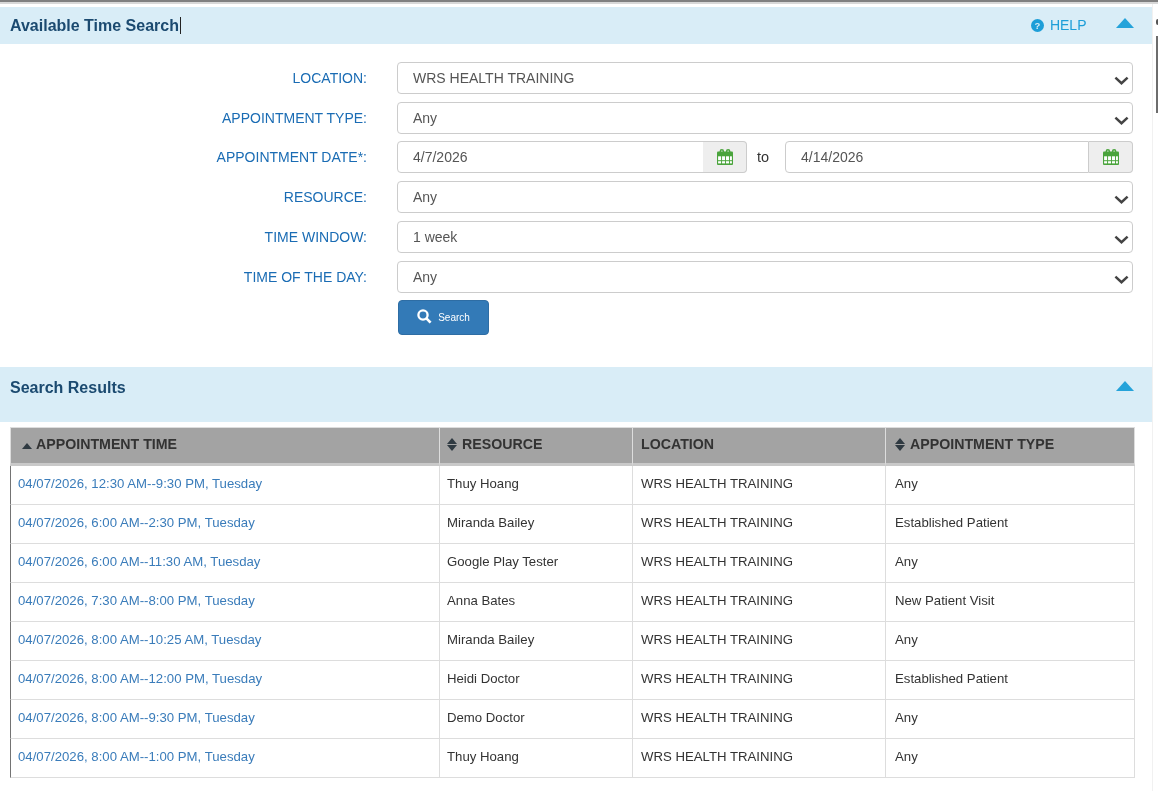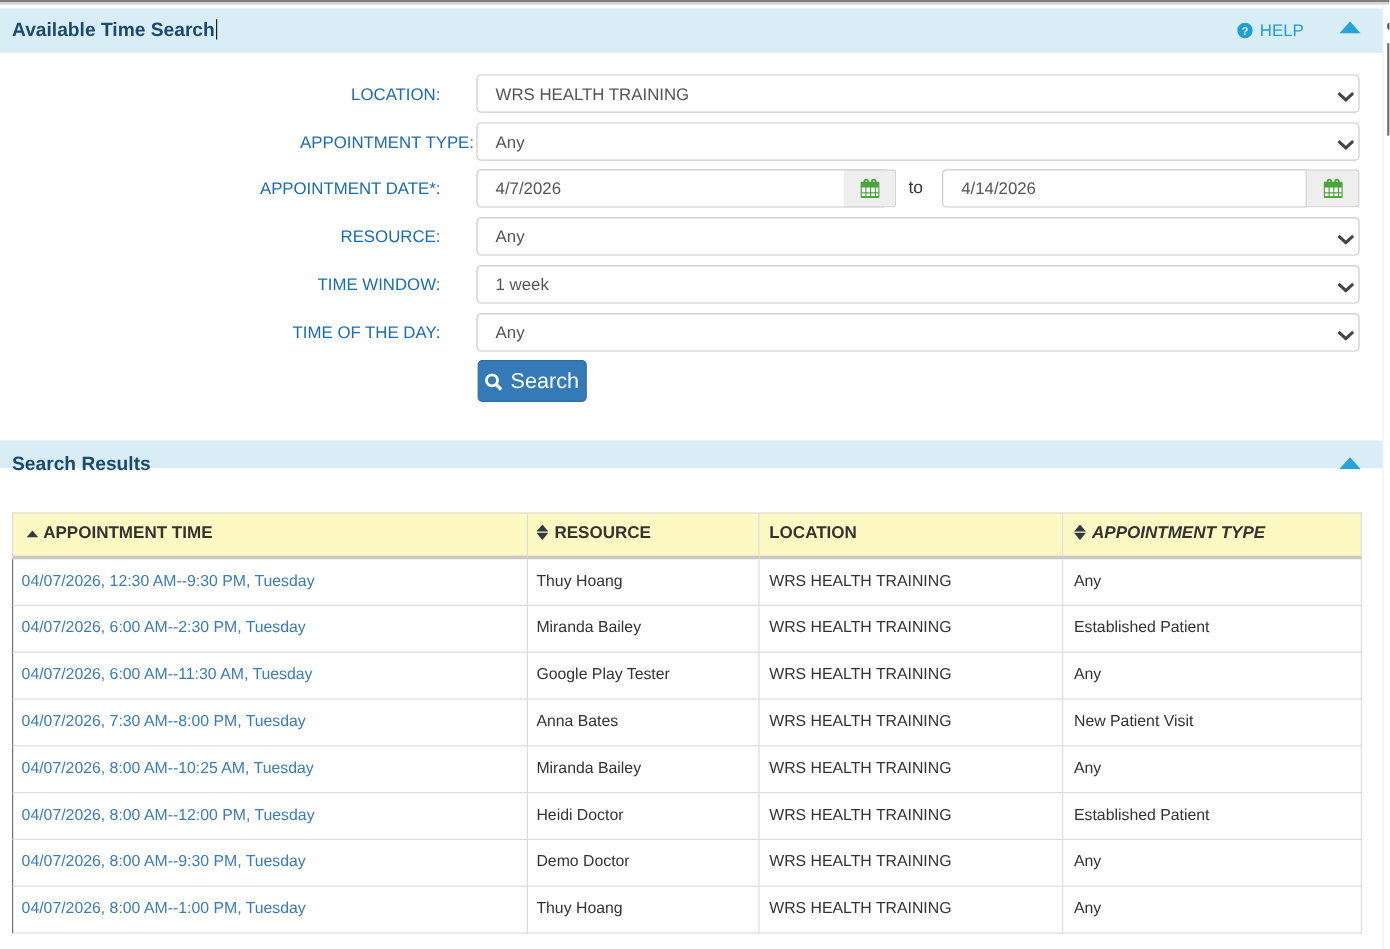--- a/index.html
+++ b/index.html
@@ -48,21 +48,21 @@
 </div>
 
 <div class="label" style="top:62px;line-height:32px;">LOCATION:</div>
 <div class="ctl" style="left:397px;top:62px;width:736px;">
   <span class="txt">WRS HEALTH TRAINING</span>
   <svg class="chev" width="15" height="9" viewBox="0 0 15 9">
       <path d="M1.4 1.6 L7.5 7.2 L13.6 1.6" fill="none" stroke="#444" stroke-width="2.5"></path>
     </svg>
 </div>
 
-<div class="label" style="top:102px;line-height:32px;margin-left:28px;">APPOINTMENT TYPE:</div>
+<div class="label" style="top:102px;line-height:32px;">APPOINTMENT TYPE:</div>
 <div class="ctl" style="left:397px;top:102px;width:736px;">
   <span class="txt">Any</span>
   <svg class="chev" width="15" height="9" viewBox="0 0 15 9">
       <path d="M1.4 1.6 L7.5 7.2 L13.6 1.6" fill="none" stroke="#444" stroke-width="2.5"></path>
     </svg>
 </div>
 
 <div class="label" style="top:141px;line-height:32px;">APPOINTMENT DATE*:</div>
 <div class="ctl" style="left:397px;top:141px;width:340px;border-radius:4px 0 0 4px;">
   <span class="txt">4/7/2026</span>
@@ -123,54 +123,54 @@
 </div>
 
 <div class="label" style="top:261px;line-height:32px;">TIME OF THE DAY:</div>
 <div class="ctl" style="left:397px;top:261px;width:736px;">
   <span class="txt">Any</span>
   <svg class="chev" width="15" height="9" viewBox="0 0 15 9">
       <path d="M1.4 1.6 L7.5 7.2 L13.6 1.6" fill="none" stroke="#444" stroke-width="2.5"></path>
     </svg>
 </div>
 
-<div class="abs" style="left:398px;top:300px;width:91px;height:35px;background:#337ab7;border:1px solid #2e6da4;border-radius:4px;box-sizing:border-box;color:#fff;font-size:18px;text-align:center;line-height:33px;">
+<div class="abs" style="left:398px;top:300px;width:91px;height:35px;background:#337ab7;border:1px solid #2e6da4;border-radius:4px;box-sizing:border-box;color:#fff;font-size:10px;text-align:center;line-height:33px;">
   <svg width="15" height="15" viewBox="0 0 15 15" style="vertical-align:-2.5px;margin-right:6px;">
       <circle cx="6" cy="6" r="4.6" fill="none" stroke="#fff" stroke-width="2.3"></circle>
       <path d="M9.4 9.4 L13.6 13.6" stroke="#fff" stroke-width="2.7"></path>
     </svg>Search</div>
 
-<div class="bar" style="top:367px;height:23px;">
+<div class="bar" style="top:367px;height:55px;">
   <div class="abs bartitle" style="left:10px;top:0;line-height:41px;">Search Results</div>
   <svg class="abs" style="left:1116px;top:14px;" width="18" height="10" viewBox="0 0 18 10">
       <polygon points="9,0 18,10 0,10" fill="#25a3da"></polygon>
     </svg>
 </div>
 
 <div class="abs" style="left:10px;top:427px;width:1125px;">
   <table style="width:1125px;table-layout:fixed;font-size:13.2px;color:#333;">
     <colgroup>
         <col style="width:430px">
         <col style="width:193px">
         <col style="width:253px">
         <col style="width:249px">
       </colgroup>
     <thead>
-      <tr style="background:#fef9c3;">
+      <tr style="background:#a3a3a3;">
         <th class="f" style="padding-left:11px;">
           <svg width="10" height="6" viewBox="0 0 10 6" style="margin-right:4px;">
               <polygon points="5,0 10,6 0,6" fill="#2f3a42"></polygon>
             </svg>APPOINTMENT TIME</th>
         <th style="padding-left:7px;">
           <svg width="10" height="13" viewBox="0 0 10 13" style="margin-right:5px;vertical-align:-2.5px;">
               <polygon points="5,0 10,6 0,6" fill="#2f3a42"></polygon>
               <polygon points="5,13 10,7 0,7" fill="#2f3a42"></polygon>
             </svg>RESOURCE</th>
         <th style="padding-left:8px;">LOCATION</th>
-        <th style="padding-left:9px;font-style:italic;">
+        <th style="padding-left:9px;">
           <svg width="10" height="13" viewBox="0 0 10 13" style="margin-right:5px;vertical-align:-2.5px;">
               <polygon points="5,0 10,6 0,6" fill="#2f3a42"></polygon>
               <polygon points="5,13 10,7 0,7" fill="#2f3a42"></polygon>
             </svg>APPOINTMENT TYPE</th>
       </tr>
     </thead>
     <tbody>
       <tr>
           <td class="c1"><span class="lnk">04/07/2026, 12:30 AM--9:30 PM, Tuesday</span></td>
           <td class="c2">Thuy Hoang</td>

